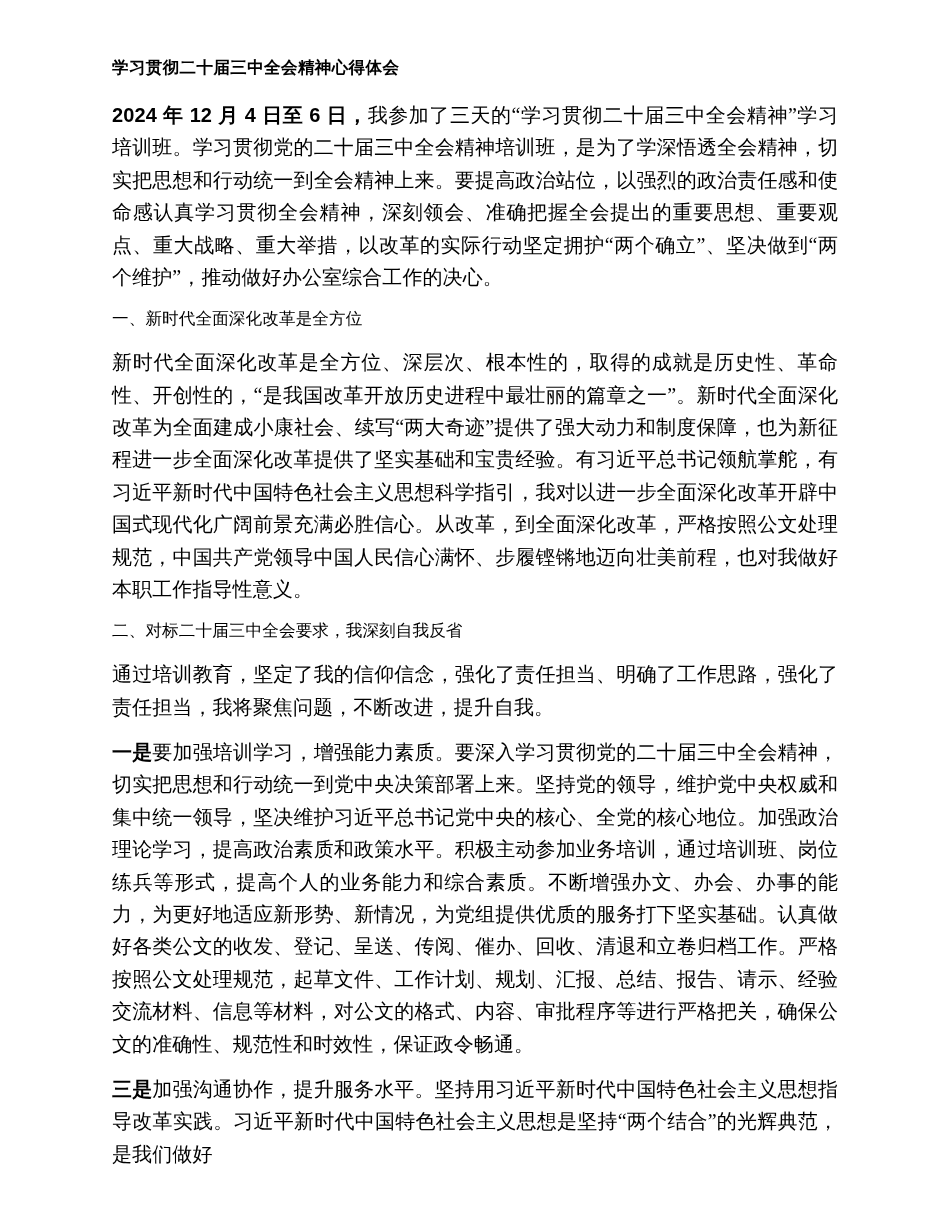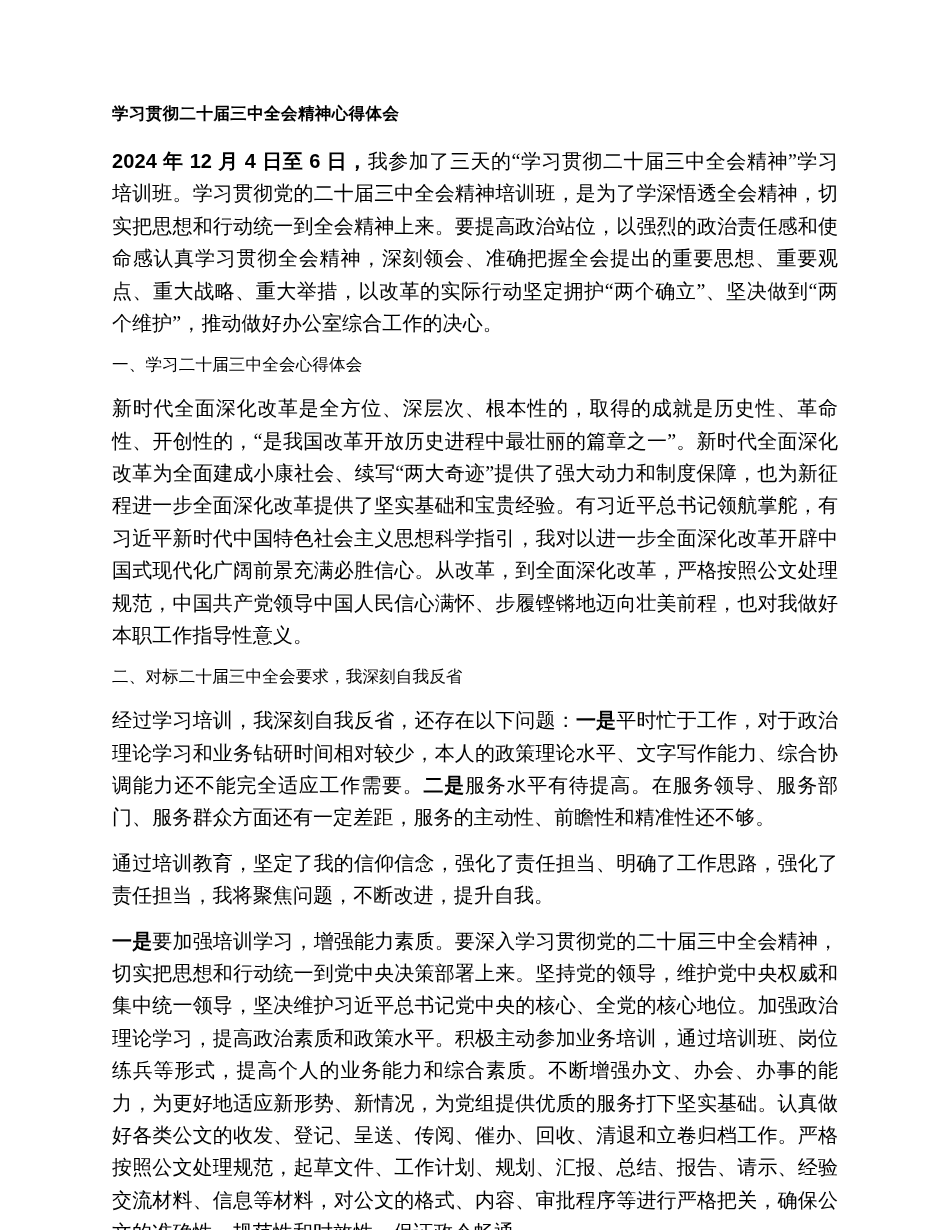--- a/index.html
+++ b/index.html
@@ -10,21 +10,21 @@
   body {
     width: 950px;
     height: 1230px;
     font-family: "Liberation Serif", "DejaVu Serif", serif;
     color: #000000;
   }
   #page {
     box-sizing: border-box;
     width: 950px;
     height: 1230px;
-    padding: 102px 112px 40px 112px;
+    padding: 56px 112px 40px 112px;
     background: #ffffff;
   }
   .doc-title {
     font-family: "Liberation Sans", sans-serif;
     font-size: 16.5px;
     font-weight: bold;
     letter-spacing: 0.4px;
     margin: 0 0 20px 0;
     line-height: 1.4;
   }
@@ -58,29 +58,26 @@
 <body>
 
 <div id="page">
 
   <h1 class="doc-title">学习贯彻二十届三中全会精神心得体会</h1>
 
   <p class="para lead">
     <span class="strong-lead">2024 年 12 月 4 日至 6 日，</span><span>我参加了三天的“学习贯彻二十届三中全会精神”学习培训班。学习贯彻党的二十届三中全会精神培训班，是为了学深悟透全会精神，切实把思想和行动统一到全会精神上来。要提高政治站位，以强烈的政治责任感和使命感认真学习贯彻全会精神，深刻领会、准确把握全会提出的重要思想、重要观点、重大战略、重大举措，以改革的实际行动坚定拥护“两个确立”、坚决做到“两个维护”，推动做好办公室综合工作的决心。</span>
   </p>
 
-  <p class="heading-num">一、学习二十届三中全会心得体会</p>
+  <p class="heading-num">一、新时代全面深化改革是全方位</p>
 
   <p class="para">新时代全面深化改革是全方位、深层次、根本性的，取得的成就是历史性、革命性、开创性的，“是我国改革开放历史进程中最壮丽的篇章之一”。新时代全面深化改革为全面建成小康社会、续写“两大奇迹”提供了强大动力和制度保障，也为新征程进一步全面深化改革提供了坚实基础和宝贵经验。有习近平总书记领航掌舵，有习近平新时代中国特色社会主义思想科学指引，我对以进一步全面深化改革开辟中国式现代化广阔前景充满必胜信心。从改革，到全面深化改革，严格按照公文处理规范，中国共产党领导中国人民信心满怀、步履铿锵地迈向壮美前程，也对我做好本职工作指导性意义。</p>
 
   <p class="heading-num">二、对标二十届三中全会要求，我深刻自我反省</p>
 
-  <p class="para">
-    <span>经过学习培训，我深刻自我反省，还存在以下问题：</span><b>一是</b><span>平时忙于工作，对于政治理论学习和业务钻研时间相对较少，本人的政策理论水平、文字写作能力、综合协调能力还不能完全适应工作需要。</span><b>二是</b><span>服务水平有待提高。在服务领导、服务部门、服务群众方面还有一定差距，服务的主动性、前瞻性和精准性还不够。</span>
-  </p>
 
 
   <p class="para">通过培训教育，坚定了我的信仰信念，强化了责任担当、明确了工作思路，强化了责任担当，我将聚焦问题，不断改进，提升自我。</p>
 
   <p class="para">
     <b>一是</b><span>要加强培训学习，增强能力素质。要深入学习贯彻党的二十届三中全会精神，切实把思想和行动统一到党中央决策部署上来。坚持党的领导，维护党中央权威和集中统一领导，坚决维护习近平总书记党中央的核心、全党的核心地位。加强政治理论学习，提高政治素质和政策水平。积极主动参加业务培训，通过培训班、岗位练兵等形式，提高个人的业务能力和综合素质。不断增强办文、办会、办事的能力，为更好地适应新形势、新情况，为党组提供优质的服务打下坚实基础。认真做好各类公文的收发、登记、呈送、传阅、催办、回收、清退和立卷归档工作。严格按照公文处理规范，起草文件、工作计划、规划、汇报、总结、报告、请示、经验交流材料、信息等材料，对公文的格式、内容、审批程序等进行严格把关，确保公文的准确性、规范性和时效性，保证政令畅通。</span>
   </p>
 
 
   <p class="para">

